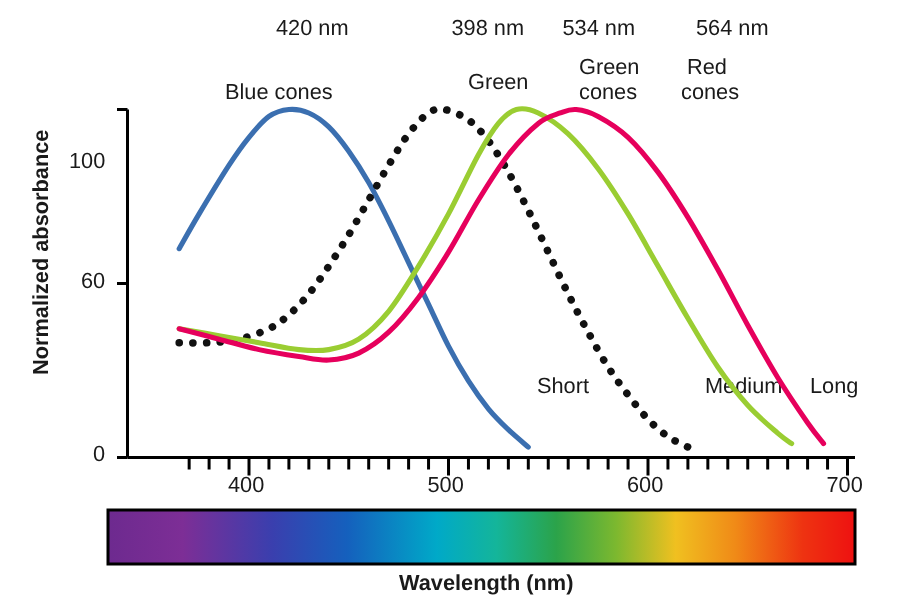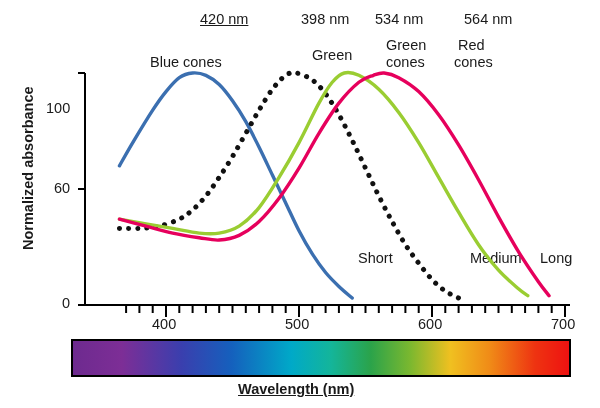--- a/index.html
+++ b/index.html
@@ -37,21 +37,21 @@
 
   <div class="txt tick-label" style="left:46px;top:64px;margin-top:36px;">100</div>
   <div class="txt tick-label" style="left:54px;top:180px;">60</div>
   <div class="txt tick-label" style="left:62px;top:295px;">0</div>
 
   <div class="txt tick-label" style="left:152px;top:316px;">400</div>
   <div class="txt tick-label" style="left:285px;top:316px;text-align:center;">500</div>
   <div class="txt tick-label" style="left:418px;top:316px;">600</div>
   <div class="txt tick-label" style="left:551px;top:316px;">700</div>
 
-  <div class="txt nm-label" style="left:200px;top:11px;text-decoration:underline;">420 nm</div>
+  <div class="txt nm-label" style="left:184px;top:11px;">420 nm</div>
   <div class="txt nm-label" style="left:301px;top:11px;">398 nm</div>
   <div class="txt nm-label" style="left:375px;top:11px;">534 nm</div>
   <div class="txt nm-label" style="left:464px;top:11px;">564 nm</div>
 
   <div class="txt curve-label" style="left:123px;top:54px;margin-left:27px;">Blue cones</div>
   <div class="txt curve-label" style="left:312px;top:47px;">Green</div>
   <div class="txt curve-label" style="left:386px;top:37px;">Green</div>
   <div class="txt curve-label" style="left:386px;top:54px;">cones</div>
   <div class="txt curve-label" style="left:458px;top:37px;">Red</div>
   <div class="txt curve-label" style="left:454px;top:54px;">cones</div>
@@ -60,21 +60,21 @@
   <div class="txt curve-label" style="left:470px;top:250px;">Medium</div>
   <div class="txt curve-label" style="left:540px;top:250px;">Long</div>
 
   <div class="band-label" style="left: 139.15px; top: 348px;">Violet</div>
   <div class="band-label" style="left: 219.84px; top: 348px;">Blue</div>
   <div class="band-label" style="left: 295.03px; top: 348px;">Cyan</div>
   <div class="band-label" style="left: 364.24px; top: 348px;">Green</div>
   <div class="band-label" style="left: 424.49px; top: 348px;">Yellow</div>
   <div class="band-label" style="left: 506.2px; top: 348px;">Red</div>
 
-  <div class="txt axis-title" style="left:238px;top:381px;text-decoration:underline;">Wavelength (nm)</div>
+  <div class="txt axis-title" style="left:266px;top:381px;">Wavelength (nm)</div>
 
   <svg class="svg-layer" id="plot" viewBox="0 0 600 408">
       <defs>
         <linearGradient id="spec" x1="0" y1="0" x2="1" y2="0">
           <stop offset="0%" stop-color="#6d2a8f"></stop>
           <stop offset="10%" stop-color="#7d2e96"></stop>
           <stop offset="22%" stop-color="#3a3fae"></stop>
           <stop offset="32%" stop-color="#1560bd"></stop>
           <stop offset="44%" stop-color="#00a9c8"></stop>
           <stop offset="52%" stop-color="#14b59a"></stop>

